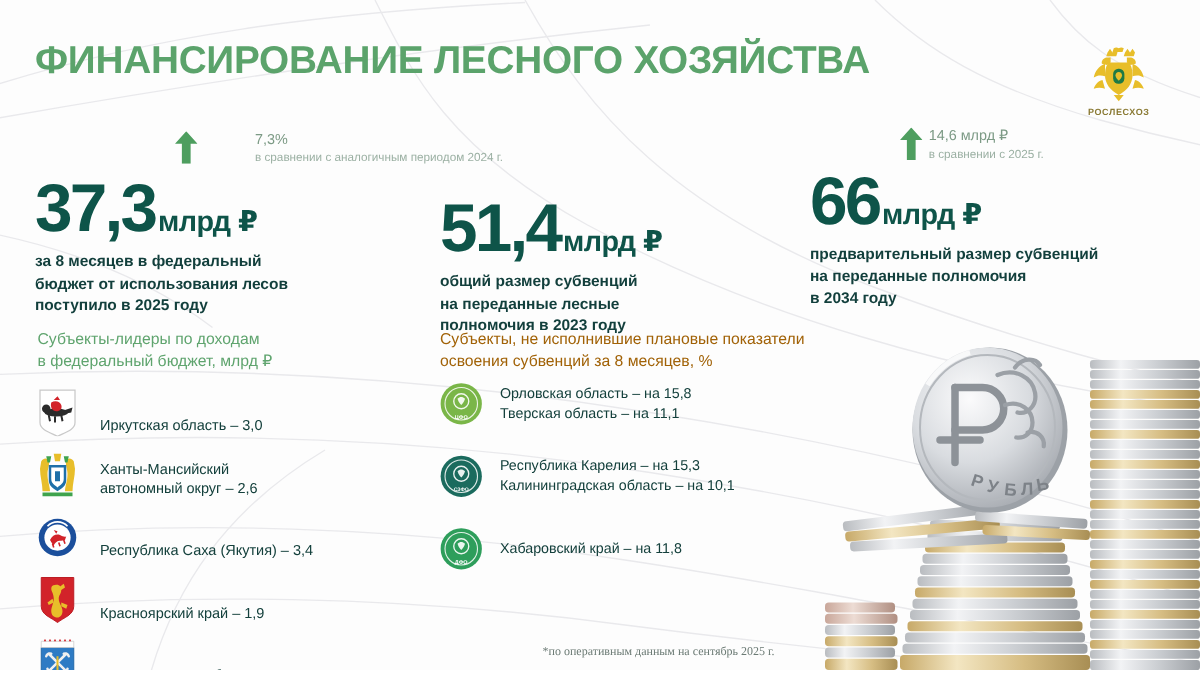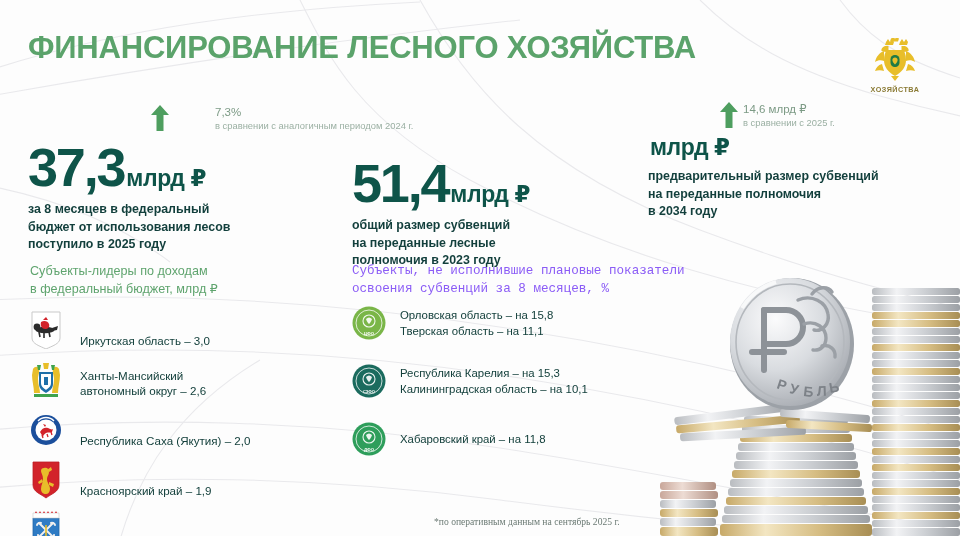--- a/index.html
+++ b/index.html
@@ -59,21 +59,21 @@
     white-space: pre-line;
   }
 
   
   .col-head {
     position: absolute; z-index: 5;
     font-size: 12.6px; line-height: 1.42; font-weight: 400;
     white-space: pre-line;
   }
   .col-head.green { color: #5FA46E; }
-  .col-head.red   { color: #8b5cf6; font-family: Liberation Mono, monospace; }
+  .col-head.red   { color: #a16207; }
 
   
   .region-list { position: absolute; left: 30px; top: 304px; z-index: 5; }
   .region-row { display: flex; align-items: flex-end; height: 45px; margin-bottom: 5px; }
   .emblem { width: 32px; height: 38px; flex: 0 0 32px; margin-right: 18px; }
   .region-label {
     font-size: 11.6px; line-height: 1.35; color: #14403C;
     white-space: pre-line;
   }
 
@@ -133,25 +133,25 @@
         <path d="M33,13 c5,2 8,6 9,11 c-3,-2 -6,-2 -9,-1 z"></path>
         <path d="M9,26 c-4,1 -6,4 -7,7 c3,-1 6,-1 9,0 z"></path>
         <path d="M35,26 c4,1 6,4 7,7 c-3,-1 -6,-1 -9,0 z"></path>
       </g>
 
       <rect x="17.5" y="17" width="9" height="12" rx="4.2" fill="#1F7A45"></rect>
       <path d="M22,19.5 c1.6,0 2.6,1.1 2.6,2.6 c0,1.8 -1.3,3.2 -2.6,4.4 c-1.3,-1.2 -2.6,-2.6 -2.6,-4.4 c0,-1.5 1,-2.6 2.6,-2.6 z" fill="#E8BE2A"></path>
 
       <path d="M18,38 l4,5 l4,-5 z" fill="#E8BE2A"></path>
     </svg>
-    <div class="logo-caption">ХОЗЯЙСТВА</div>
+    <div class="logo-caption">РОСЛЕСХОЗ</div>
   </div>
 
   <div class="stat" style="left:28px; top:140px; width:310px;">
-    <div class="delta" style="left:123px; top:-35px;gap:46px;">
+    <div class="delta" style="left:112px; top:-35px;gap:46px;">
       <svg width="18" height="26" viewBox="0 0 18 26">
         <path d="M9,0 L18,10 L12.5,10 L12.5,26 L5.5,26 L5.5,10 L0,10 Z" fill="#4E9E5F"></path>
       </svg>
       <div class="delta-text">
         <div class="delta-value">7,3%</div>
         <div class="delta-note">в сравнении
 с аналогичным
 периодом 2024 г.</div>
       </div>
     </div>
@@ -179,20 +179,21 @@
       <svg width="18" height="26" viewBox="0 0 18 26">
         <path d="M9,0 L18,10 L12.5,10 L12.5,26 L5.5,26 L5.5,10 L0,10 Z" fill="#4E9E5F"></path>
       </svg>
       <div class="delta-text">
         <div class="delta-value">14,6 млрд ₽</div>
         <div class="delta-note">в сравнении
 с 2025 г.</div>
       </div>
     </div>
     <div class="bignum-row">
+      <span class="bignum">66</span>
       <span class="bigunit">млрд ₽</span>
     </div>
     <div class="stat-desc">предварительный размер субвенций
 на переданные полномочия
 в 2034 году</div>
   </div>
 
   <div class="col-head green" style="left:30px; top:263px;">Субъекты-лидеры по доходам
 в федеральный бюджет, млрд ₽</div>
 
@@ -228,21 +229,21 @@
 
     <div class="region-row">
       <svg class="emblem" viewBox="0 0 32 38">
         <circle cx="16" cy="19" r="15" fill="#1B4F9C"></circle>
         <circle cx="16" cy="19" r="10.5" fill="#ffffff"></circle>
         <path d="M10,21 c2,-4 5,-5 8,-4 c2,1 4,2 5,1 l-1,3 c-2,1 -4,0 -6,1 c-2,1 -3,3 -3,4 z" fill="#D2232A"></path>
         <path d="M12,24 l1,3 M17,23 l1,3 M21,21 l1,3" stroke="#D2232A" stroke-width="1.3"></path>
         <path d="M15,16 l-2,-3 l3,1 z" fill="#D2232A"></path>
         <path d="M8,10 a11,11 0 0 1 16,0" fill="none" stroke="#ffffff" stroke-width="1.4"></path>
       </svg>
-      <div class="region-label">Республика Саха (Якутия)  – 2,0</div>
+      <div class="region-label">Республика Саха (Якутия)  – 3,4</div>
     </div>
 
     <div class="region-row">
       <svg class="emblem" viewBox="0 0 32 38">
         <path d="M3,1 h26 v23 c0,7 -8,9 -13,13 c-5,-4 -13,-6 -13,-13 z" fill="#D2232A" stroke="#bb1d24" stroke-width="0.8"></path>
         <path d="M14,7 c3,-1 5,1 5,4 c0,3 -2,4 -2,7 c0,4 3,6 3,10 c0,3 -2,5 -4,5 c-3,0 -5,-2 -5,-5 c0,-4 2,-6 2,-10 c0,-4 -2,-6 -2,-8 c0,-2 1,-3 3,-3 z" fill="#E8BE2A"></path>
         <path d="M17,9 l4,-3 l1,3 l-3,2 z" fill="#E8BE2A"></path>
         <path d="M12,18 l-4,3 l1,2 l4,-2 z" fill="#E8BE2A"></path>
         <path d="M19,21 l5,2 l-1,3 l-4,-2 z" fill="#E8BE2A"></path>
       </svg>

